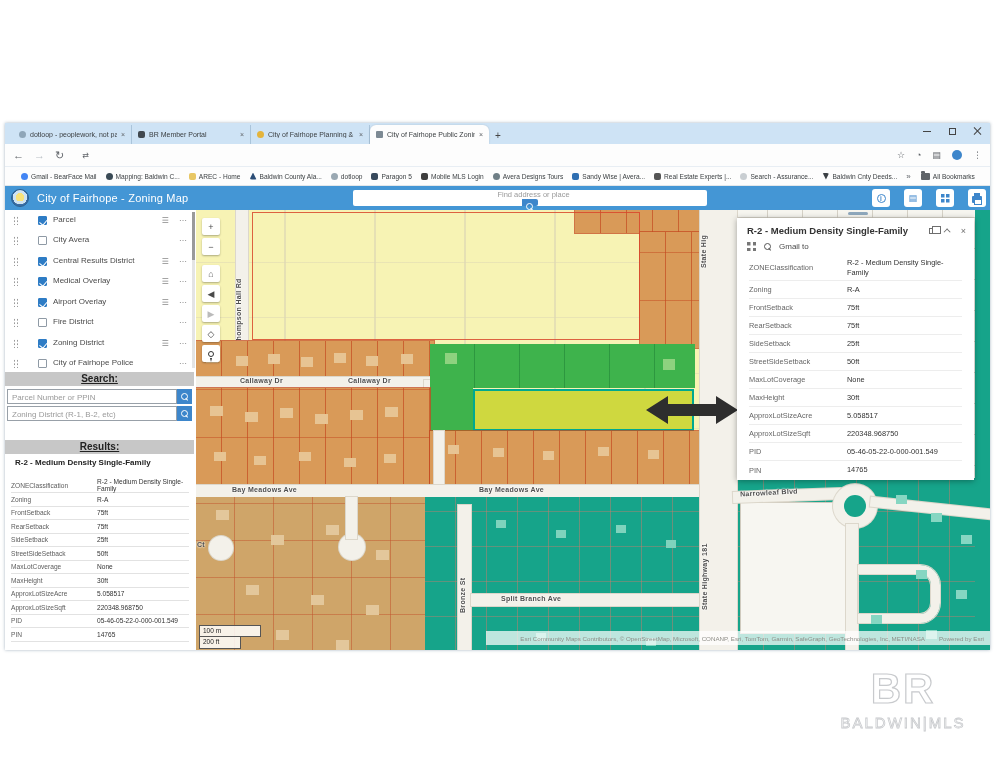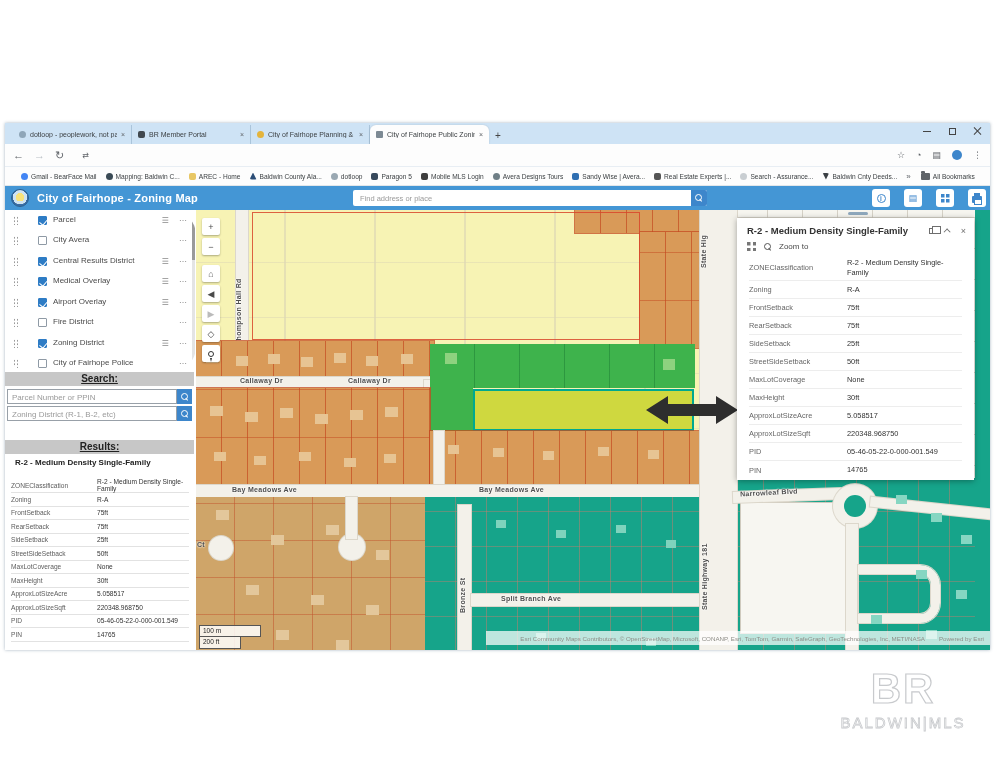--- a/index.html
+++ b/index.html
@@ -48,22 +48,22 @@
   .bm { display:flex; align-items:center; gap:3px; margin-right:9px; color:#3c4043; font-size:6.6px; white-space:nowrap; }
   .bmi { width:7px; height:7px; border-radius:2px; flex:0 0 auto; }
   .bm-end { margin-left:auto; display:flex; align-items:center; gap:10px; color:#3c4043; }
   .chev { font-size:8px; color:#5f6368; }
   .folder { width:9px; height:7px; background:#5f6368; border-radius:1px; position:relative; }
   .folder::before { content:""; position:absolute; top:-2px; left:0; width:4px; height:2px; background:#5f6368; border-radius:1px 1px 0 0; }
 
   
   .appheader { position:relative; height:24px; background:#4496d5; display:flex; align-items:center; padding:0 6px; }
   .seal { width:18px; height:18px; border-radius:50%; background:radial-gradient(circle at 50% 45%, #f8e27a 0 35%, #cfe3f2 36% 60%, #3a6ea5 61%); border:1px solid #2d5f8e; }
-  .apptitle { color:#fff; font-size:11px; font-weight:bold; margin-left:8px; letter-spacing:.2px; }
-  .hsearch { position:absolute; left:348px; top:4px; width:354px; height:16px; background:#fff; border-radius:2px; display:flex; align-items:center; }
+  .apptitle { color:#fff; font-size:11px; font-weight:normal; margin-left:8px; letter-spacing:.2px; }
+  .hsearch { position:absolute; left:348px; top:4px; width:354px; height:16px; background:#fff; border-radius:2px; display:flex; align-items:center;flex-direction:column; }
   .hsearch .ph { flex:1; color:#9a9a9a; font-size:7.5px; padding-left:7px; }
   .hsbtn { width:16px; height:16px; background:#3d86cb; border-radius:0 2px 2px 0; position:relative; }
   .mag { position:relative; width:7px; height:7px; display:inline-block; }
   .mag::before { content:""; position:absolute; left:0; top:0; width:5px; height:5px; border:1.2px solid #fff; border-radius:50%; }
   .mag::after { content:""; position:absolute; left:4.6px; top:4.6px; width:3px; height:1.2px; background:#fff; transform:rotate(45deg); transform-origin:0 0; }
   .hsbtn .mag { position:absolute; left:4px; top:4px; }
   .hbtns { position:absolute; right:4px; top:3px; display:flex; gap:14px; }
   .hbtn { width:18px; height:18px; background:#fff; border-radius:3px; display:flex; align-items:center; justify-content:center; color:#3d86cb; }
   .info-i { width:9px; height:9px; border:1px solid #3d86cb; border-radius:50%; font-size:6.5px; font-weight:bold; text-align:center; line-height:8px; }
   .legend-i { font-size:9px; }
@@ -72,21 +72,21 @@
                   linear-gradient(#3d86cb,#3d86cb) 0 5.5px/3.5px 3.5px no-repeat, linear-gradient(#3d86cb,#3d86cb) 5.5px 5.5px/3.5px 3.5px no-repeat; }
   .print-i { position:relative; width:10px; height:7px; background:#3d86cb; border-radius:1px; margin-top:2px; }
   .print-i::before { content:""; position:absolute; left:2px; top:-3px; width:6px; height:3px; background:#3d86cb; }
   .print-i::after { content:""; position:absolute; left:2px; top:3px; width:6px; height:4px; background:#fff; border:1px solid #3d86cb; }
 
   
   .content { position:relative; display:flex; height:440px; }
 
   
   .sidebar { position:relative; width:191px; background:#fff; flex:0 0 auto; overflow:hidden; }
-  .layers { position:relative; height:162px; overflow:hidden;border-radius:25px; }
+  .layers { position:relative; height:162px; overflow:hidden; }
   .lrow { display:flex; align-items:center; height:20.5px; padding:0 4px; }
   .handle { width:5px; height:9px; margin:0 6px 0 4px; color:#9a9a9a;
       background: radial-gradient(circle, #9a9a9a 0.8px, transparent 1px) 0 0/3px 3.5px; }
   .cbx { width:9px; height:9px; border:1px solid #8f9aa5; border-radius:1px; margin:0 6px 0 14px; background:#fff; position:relative; flex:0 0 auto; }
   .cbx.on { background:#2e7cc5; border-color:#2e7cc5; }
   .cbx.on::after { content:""; position:absolute; left:2px; top:1px; width:3.5px; height:5.5px; border:solid #fff; border-width:0 1.3px 1.3px 0; transform:rotate(40deg); }
   .lrow .lab { flex:1; font-size:8px; color:#4a4a4a; line-height:1.1; }
   .listic { color:#8a8a8a; font-size:8px; margin-right:10px; }
   .dots3 { color:#8a8a8a; font-size:8px; letter-spacing:1px; margin-right:4px; }
   .sb-scroll { position:absolute; right:1px; top:2px; width:3px; height:156px; background:#e4e4e4; }
@@ -538,21 +538,21 @@
             <span class="pop-title">R-2 - Medium Density Single-Family</span>
             <span class="pop-ico">
               <span class="dock"></span>
               <span class="caret"></span>
               <span class="px">×</span>
             </span>
           </div>
           <div class="pop-actions">
             <span class="grid4"></span>
             <span class="mag gray"></span>
-            <span class="zoomto">Zoom to</span>
+            <span class="zoomto">Gmail to</span>
           </div>
           <div class="prows">
             <div class="prow" style="min-height:26px">
                 <span class="pl">ZONEClassification</span>
                 <span class="pv">R-2 - Medium Density Single-Family</span>
               </div>
             <div class="prow">
                 <span class="pl">Zoning</span>
                 <span class="pv">R-A</span>
               </div>

